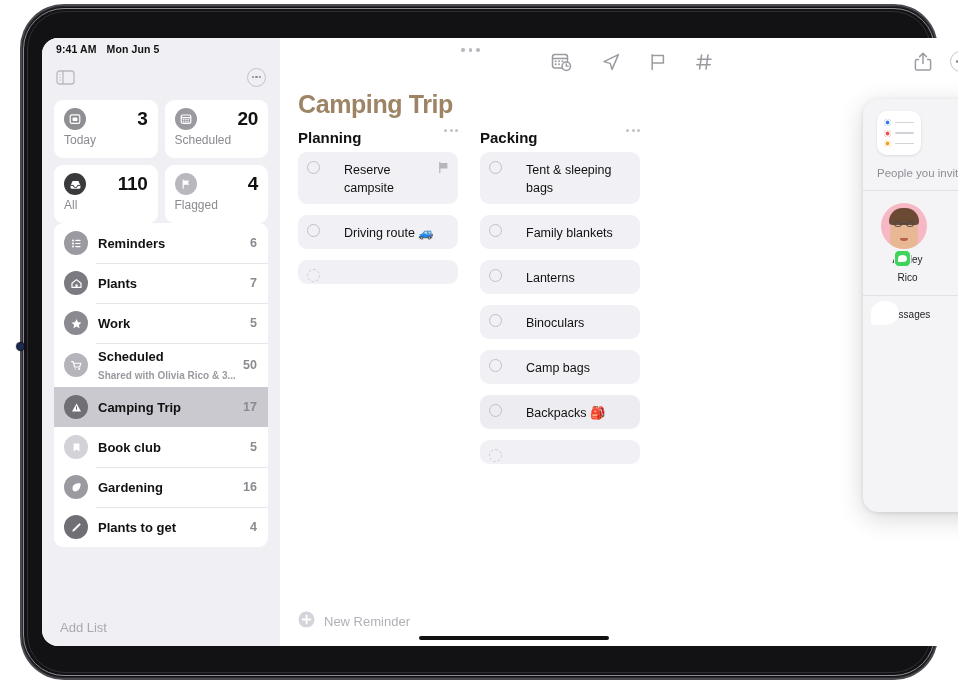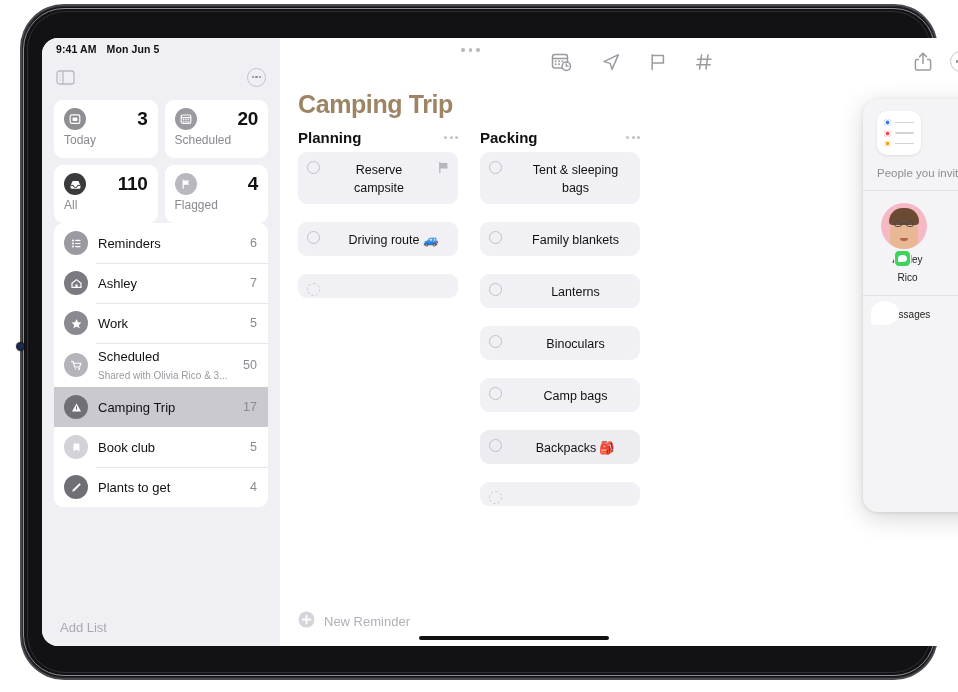--- a/index.html
+++ b/index.html
@@ -101,21 +101,21 @@
   .mylists-hdr {
     font-size: 16px; font-weight: bold; color: #111;
     padding: 12px 14px 7px 14px;
   }
 
   .lists-wrap { flex: 1; padding: 0 12px; overflow: hidden; }
   .lists-card { background: #fff; border-radius: 9px; overflow: hidden; }
   .list-row {
     display: flex; align-items: center; gap: 10px;
     height: 40px; padding: 0 11px 0 10px;
-    position: relative; cursor: pointer;
+    position: relative; cursor: pointer; font-weight: bold;
   }
   .list-row.tall { height: 44px; }
   .list-row.selected { background: #c9c9cf; }
   .list-row + .list-row::before {
     content: ""; position: absolute; left: 42px; right: 0; top: 0;
     height: 1px; background: #e6e6ea;
   }
   .list-row.selected::before, .list-row.selected + .list-row::before { background: transparent; }
   .list-ico {
     width: 24px; height: 24px; border-radius: 50%;
@@ -158,32 +158,32 @@
     font-size: 25px; font-weight: bold;
     padding: 4px 0 0 18px; letter-spacing: -.4px;
   }
 
   .columns {
     display: flex; gap: 22px; padding: 10px 0 0 18px;
     height: 472px; overflow: hidden;
   }
   .col { width: 160px; flex: none; }
   .col-hdr {
-    display: flex; align-items: center; justify-content: space-between;
+    display: flex; justify-content: space-between;
     padding-bottom: 6px;
     gap: 36px;
   }
   .col-title { font-size: 15px; font-weight: bold; color: #111; }
   .col-dots { display: flex; gap: 2.5px; }
   .col-dots i { width: 3px; height: 3px; border-radius: 50%; background: #c2c2c9; display: block; }
 
   .rem {
     background: #f1f1f5; border-radius: 9px;
-    margin-bottom: 18px; padding: 8px 9px;
-    display: flex; gap: 18px; cursor: pointer; text-align: center;
+    margin-bottom: 11px; padding: 8px 9px;
+    display: flex; gap: 24px; cursor: pointer;
   }
   .rem.mid { background: #ececf1; }
   .circ {
     width: 13px; height: 13px; border-radius: 50%;
     border: 1.3px solid #c0c0c7; flex: none; margin-top: 1px;
   }
   .circ.dashed { border-style: dashed; border-color: #cdcdd4; }
   .rem-body { flex: 1; min-width: 0; }
   .rem-title { font-size: 12.5px; color: #111; line-height: 1.28; }
   .rem-date { font-size: 11px; color: #9a9aa0; margin-top: 2px; }
@@ -425,21 +425,21 @@
             <span class="list-count">6</span>
           </div>
 
           <div class="list-row">
             <span class="list-ico" style="background:#7a7a80">
               <svg width="13" height="13" viewBox="0 0 13 13">
                 <path d="M6.5 2.6 L11 6.2 V10.4 H2 V6.2 Z" fill="none" stroke="#fff" stroke-width="1.2" stroke-linejoin="round"></path>
                 <rect x="5.4" y="7.4" width="2.2" height="3" fill="#fff"></rect>
               </svg>
             </span>
-            <span class="list-txt"><span class="list-name">Ashley</span></span>
+            <span class="list-txt"><span class="list-name">Plants</span></span>
             <span class="list-count">7</span>
           </div>
 
           <div class="list-row">
             <span class="list-ico" style="background:#8a8a90">
               <svg width="13" height="13" viewBox="0 0 13 13">
                 <path d="M6.5 2 L8 5.2 L11.4 5.6 L8.9 7.9 L9.6 11.2 L6.5 9.5 L3.4 11.2 L4.1 7.9 L1.6 5.6 L5 5.2 Z" fill="#fff"></path>
               </svg>
             </span>
             <span class="list-txt"><span class="list-name">Work</span></span>
@@ -477,20 +477,29 @@
           <div class="list-row">
             <span class="list-ico" style="background:#d2d2d8">
               <svg width="13" height="13" viewBox="0 0 13 13">
                 <path d="M3.6 2.4 H9.4 V10.6 L6.5 8.4 L3.6 10.6 Z" fill="#fff"></path>
               </svg>
             </span>
             <span class="list-txt"><span class="list-name">Book club</span></span>
             <span class="list-count">5</span>
           </div>
 
+          <div class="list-row">
+            <span class="list-ico" style="background:#9a9aa0">
+              <svg width="13" height="13" viewBox="0 0 13 13">
+                <path d="M10.6 2.4 C5 1.8 2 4.6 2.6 8.2 C3 10.4 5.4 11 7.4 9.8 C9.8 8.4 10.8 5.4 10.6 2.4 Z" fill="#fff"></path>
+              </svg>
+            </span>
+            <span class="list-txt"><span class="list-name">Gardening</span></span>
+            <span class="list-count">16</span>
+          </div>
 
           <div class="list-row">
             <span class="list-ico" style="background:#6f6f75">
               <svg width="13" height="13" viewBox="0 0 13 13">
                 <path d="M9.4 2.2 L10.8 3.6 L4.4 10 L2.2 10.8 L3 8.6 Z" fill="#fff"></path>
               </svg>
             </span>
             <span class="list-txt"><span class="list-name">Plants to get</span></span>
             <span class="list-count">4</span>
           </div>

